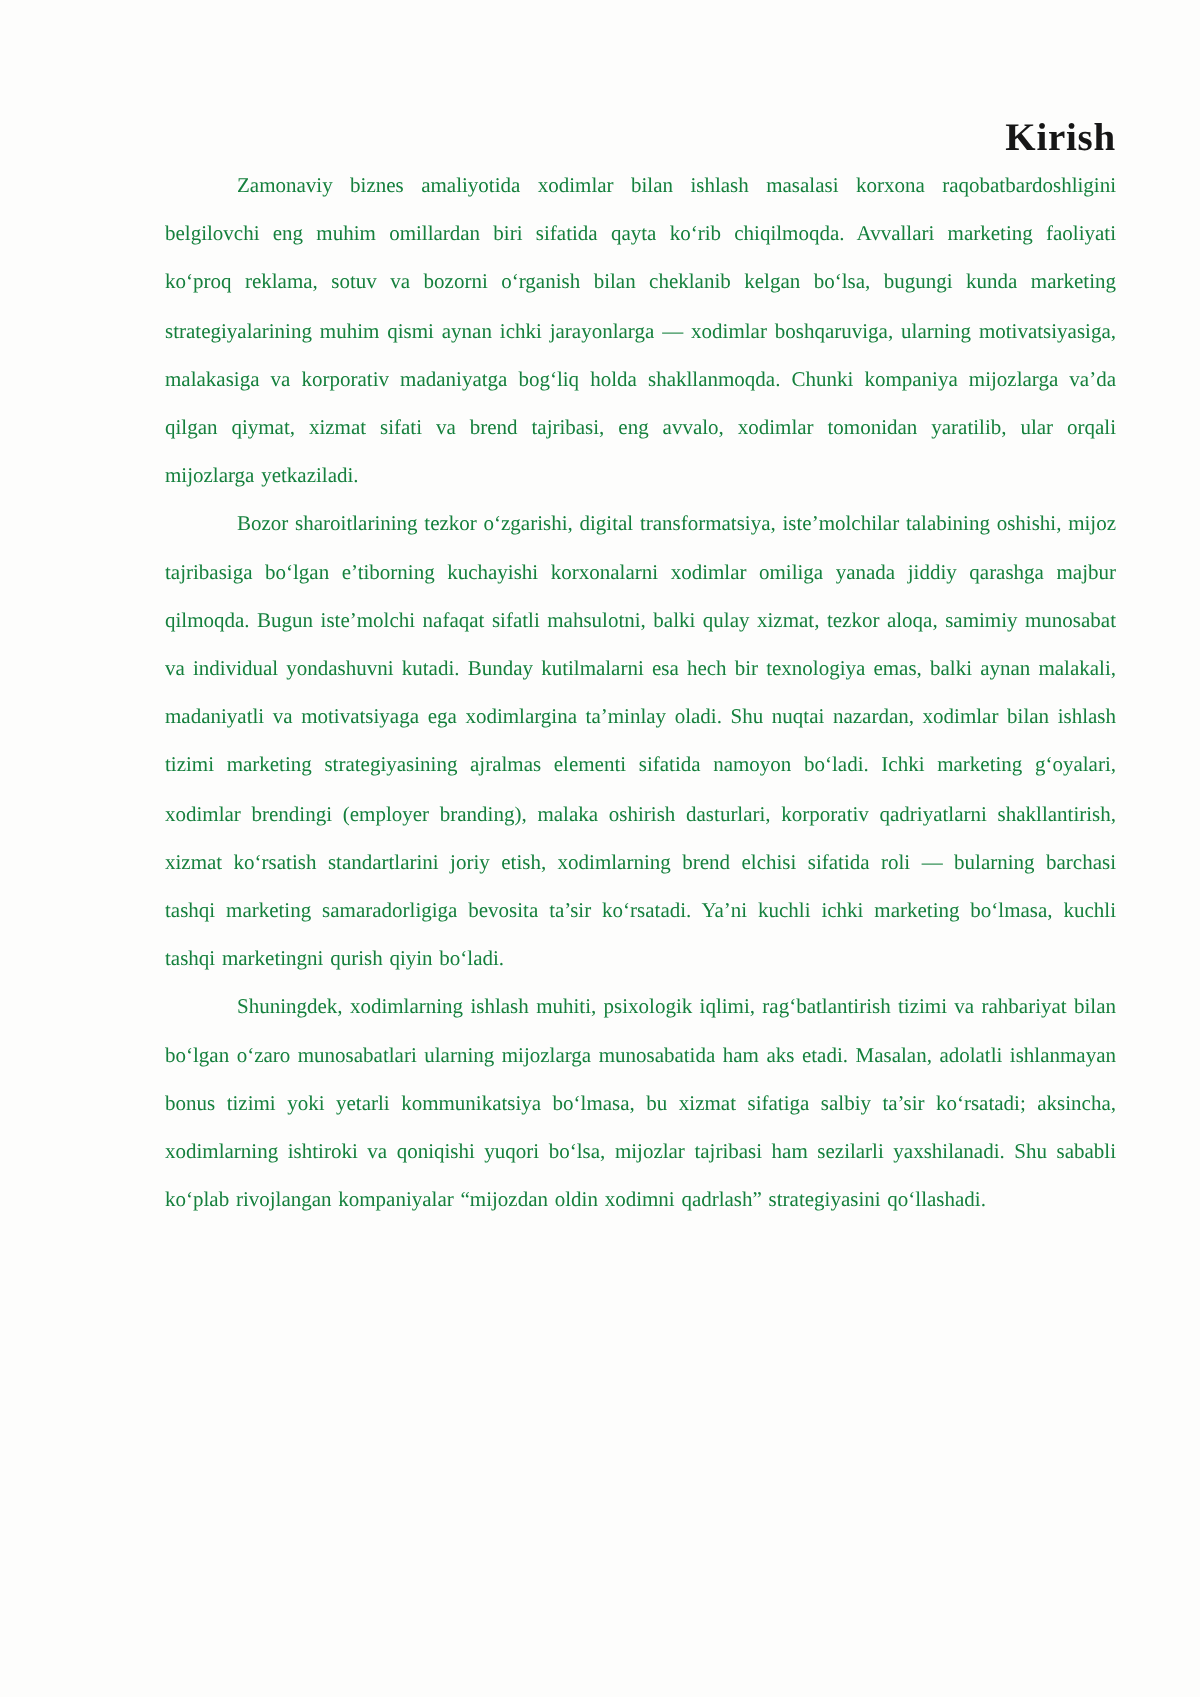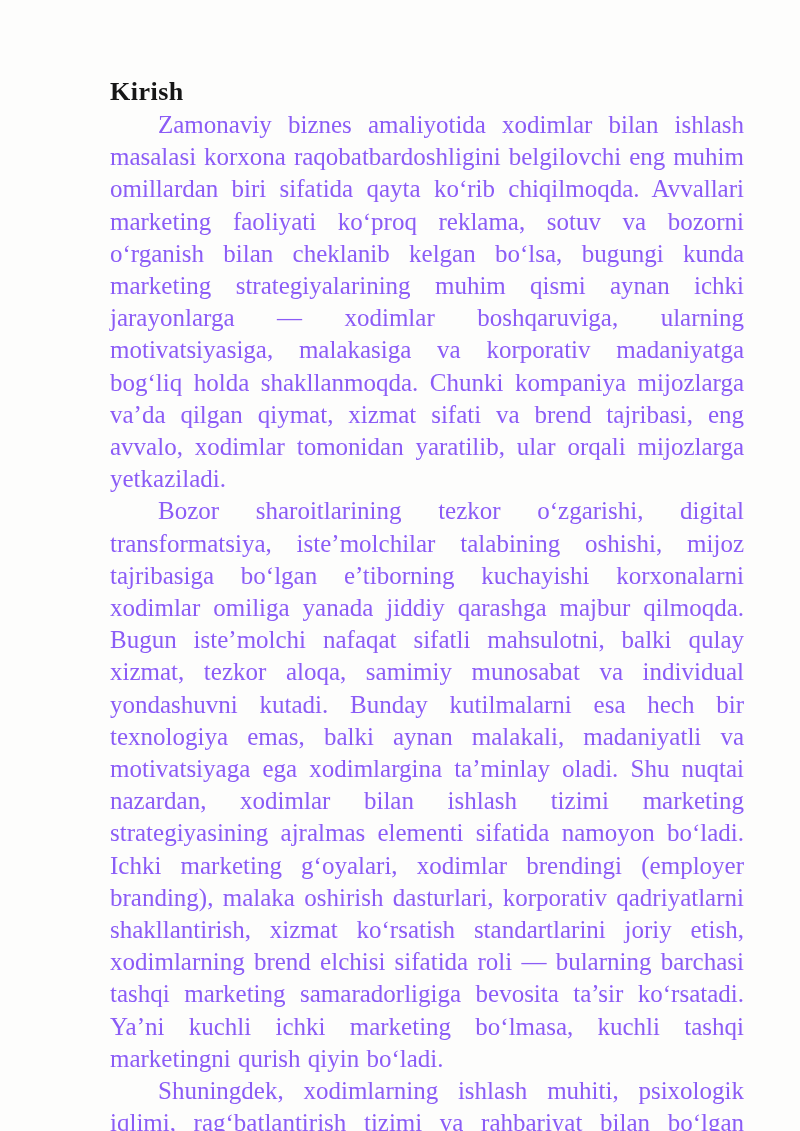--- a/index.html
+++ b/index.html
@@ -26,35 +26,35 @@
     position: absolute;
     left: 110px;
     top: 0;
     width: 634px;
     color: #1b1b1b;
   }
   .doc-title {
     font-size: 26px;
     font-weight: bold;
     line-height: 31px;
-    text-align: left;
+    text-align: right;
     margin: 76px 0 2px 0;
     letter-spacing: 0.5px;
     color: #161616;
   }
   .para {
-    font-size: 25px;
+    font-size: 14px;
     line-height: 32.2px;
     text-align: justify;
     text-indent: 48px;
     margin: 0;
     word-spacing: 1px;
     hyphens: none;
     -webkit-hyphens: none;
-    color: #8b5cf6;
+    color: #15803d;
   }
 </style>
 </head>
 <body>
 
 <div class="page">
   <div class="content">
     <h1 class="doc-title">Kirish</h1>
     <p class="para">Zamonaviy biznes amaliyotida xodimlar bilan ishlash masalasi korxona raqobatbardoshligini belgilovchi eng muhim omillardan biri sifatida qayta ko‘rib chiqilmoqda. Avvallari marketing faoliyati ko‘proq reklama, sotuv va bozorni o‘rganish bilan cheklanib kelgan bo‘lsa, bugungi kunda marketing strategiyalarining muhim qismi aynan ichki jarayonlarga — xodimlar boshqaruviga, ularning motivatsiyasiga, malakasiga va korporativ madaniyatga bog‘liq holda shakllanmoqda. Chunki kompaniya mijozlarga va’da qilgan qiymat, xizmat sifati va brend tajribasi, eng avvalo, xodimlar tomonidan yaratilib, ular orqali mijozlarga yetkaziladi.</p>
     <p class="para">Bozor sharoitlarining tezkor o‘zgarishi, digital transformatsiya, iste’molchilar talabining oshishi, mijoz tajribasiga bo‘lgan e’tiborning kuchayishi korxonalarni xodimlar omiliga yanada jiddiy qarashga majbur qilmoqda. Bugun iste’molchi nafaqat sifatli mahsulotni, balki qulay xizmat, tezkor aloqa, samimiy munosabat va individual yondashuvni kutadi. Bunday kutilmalarni esa hech bir texnologiya emas, balki aynan malakali, madaniyatli va motivatsiyaga ega xodimlargina ta’minlay oladi. Shu nuqtai nazardan, xodimlar bilan ishlash tizimi marketing strategiyasining ajralmas elementi sifatida namoyon bo‘ladi. Ichki marketing g‘oyalari, xodimlar brendingi (employer branding), malaka oshirish dasturlari, korporativ qadriyatlarni shakllantirish, xizmat ko‘rsatish standartlarini joriy etish, xodimlarning brend elchisi sifatida roli — bularning barchasi tashqi marketing samaradorligiga bevosita ta’sir ko‘rsatadi. Ya’ni kuchli ichki marketing bo‘lmasa, kuchli tashqi marketingni qurish qiyin bo‘ladi.</p>

